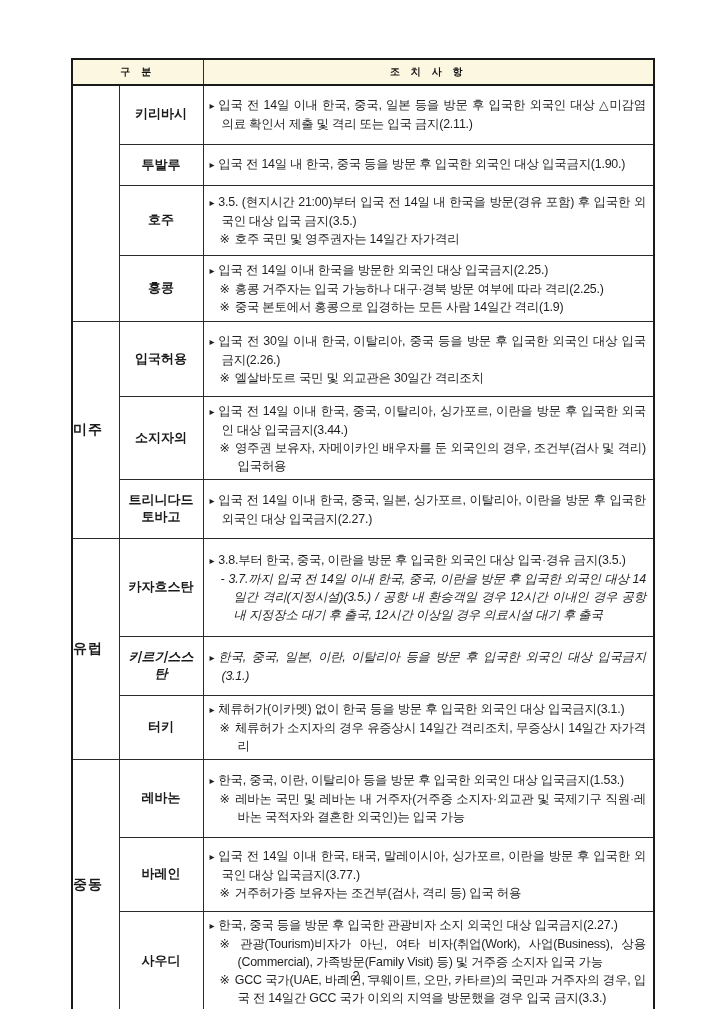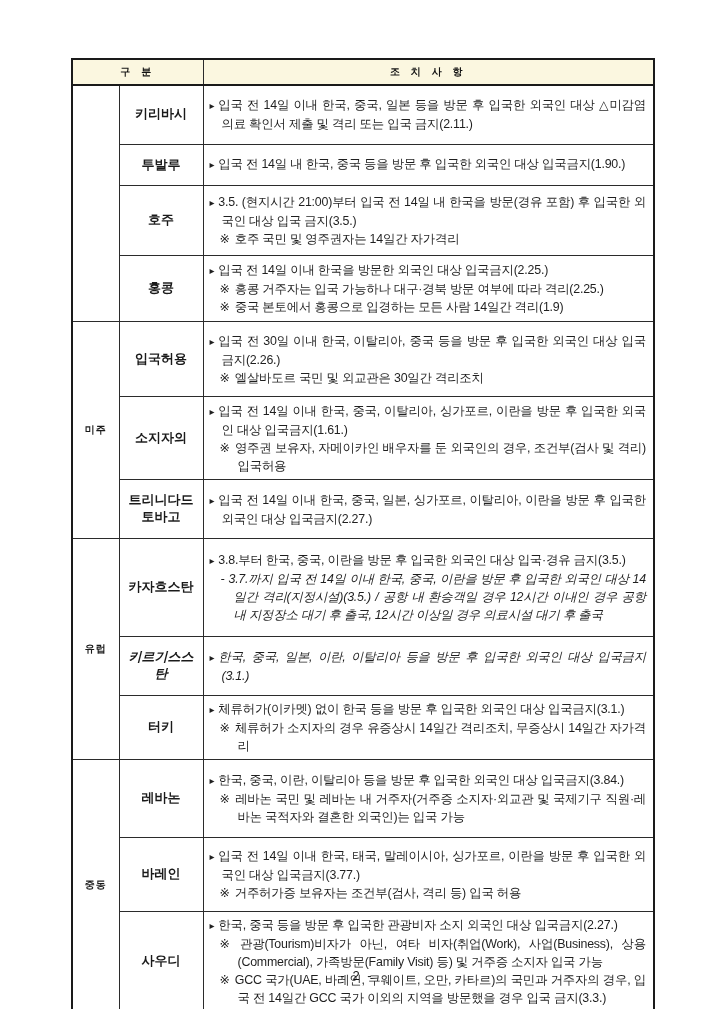--- a/index.html
+++ b/index.html
@@ -17,21 +17,21 @@
   .doc-table col.c-measures{width:451px;}
   .doc-table th,.doc-table td{
     border:1px solid #2b2b2b;vertical-align:middle;padding:0;
   }
   .doc-table thead th{
     background:#fbf7e0;height:24px;font-size:10px;font-weight:bold;
     text-align:center;letter-spacing:4px;border-bottom:2px solid #1a1a1a;
     color:#111;
   }
   td.region{
-    text-align:center;font-weight:bold;font-size:10px;letter-spacing:1px;
+    text-align:left;font-weight:bold;font-size:14px;letter-spacing:1px;
   }
   td.country{
     text-align:center;font-weight:bold;font-size:13px;line-height:1.3;
     padding:12px 3px;
   }
   td.measures{padding:4px 7px 4px 6px;}
   .items{display:block;}
   .item{
     font-size:12.4px;line-height:18px;text-align:justify;color:#1f1f1f;
     letter-spacing:-0.2px;
@@ -108,21 +108,21 @@
         <div class="items">
           <div class="item arrow"><span class="marker">▸</span><span>입국 전 30일 이내 한국, 이탈리아, 중국 등을 방문 후 입국한 외국인 대상 입국 금지(2.26.)</span></div>
           <div class="item note"><span class="marker">※</span><span>엘살바도르 국민 및 외교관은 30일간 격리조치</span></div>
         </div>
       </td>
     </tr>
     <tr style="height:83px;">
       <td class="country">소지자의</td>
       <td class="measures">
         <div class="items">
-          <div class="item arrow"><span class="marker">▸</span><span>입국 전 14일 이내 한국, 중국, 이탈리아, 싱가포르, 이란을 방문 후 입국한 외국인 대상 입국금지(1.61.)</span></div>
+          <div class="item arrow"><span class="marker">▸</span><span>입국 전 14일 이내 한국, 중국, 이탈리아, 싱가포르, 이란을 방문 후 입국한 외국인 대상 입국금지(3.44.)</span></div>
           <div class="item note"><span class="marker">※</span><span>영주권 보유자, 자메이카인 배우자를 둔 외국인의 경우, 조건부(검사 및 격리) 입국허용</span></div>
         </div>
       </td>
     </tr>
     <tr style="height:57px;">
       <td class="country">트리니다드 토바고</td>
       <td class="measures">
         <div class="items">
           <div class="item arrow"><span class="marker">▸</span><span>입국 전 14일 이내 한국, 중국, 일본, 싱가포르, 이탈리아, 이란을 방문 후 입국한 외국인 대상 입국금지(2.27.)</span></div>
         </div>
@@ -155,21 +155,21 @@
           <div class="item note"><span class="marker">※</span><span>체류허가 소지자의 경우 유증상시 14일간 격리조치, 무증상시 14일간 자가격리</span></div>
         </div>
       </td>
     </tr>
 
     <tr style="height:78px;">
       <td class="region" rowspan="3">중동</td>
       <td class="country">레바논</td>
       <td class="measures">
         <div class="items">
-          <div class="item arrow"><span class="marker">▸</span><span>한국, 중국, 이란, 이탈리아 등을 방문 후 입국한 외국인 대상 입국금지(3.84.)</span></div>
+          <div class="item arrow"><span class="marker">▸</span><span>한국, 중국, 이란, 이탈리아 등을 방문 후 입국한 외국인 대상 입국금지(1.53.)</span></div>
           <div class="item note"><span class="marker">※</span><span>레바논 국민 및 레바논 내 거주자(거주증 소지자·외교관 및 국제기구 직원·레바논 국적자와 결혼한 외국인)는 입국 가능</span></div>
         </div>
       </td>
     </tr>
     <tr style="height:74px;">
       <td class="country">바레인</td>
       <td class="measures">
         <div class="items">
           <div class="item arrow"><span class="marker">▸</span><span>입국 전 14일 이내 한국, 태국, 말레이시아, 싱가포르, 이란을 방문 후 입국한 외국인 대상 입국금지(3.77.)</span></div>
           <div class="item note"><span class="marker">※</span><span>거주허가증 보유자는 조건부(검사, 격리 등) 입국 허용</span></div>

